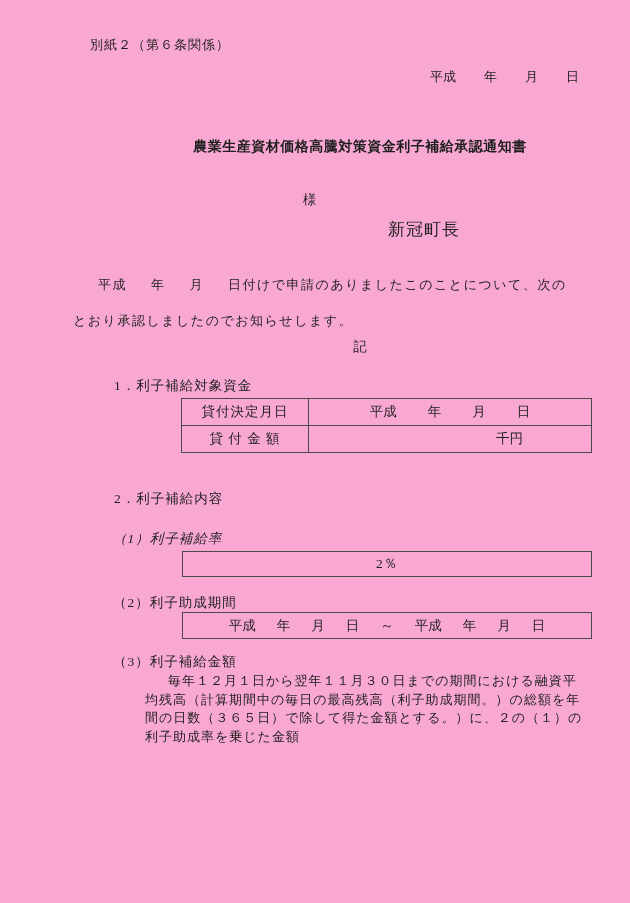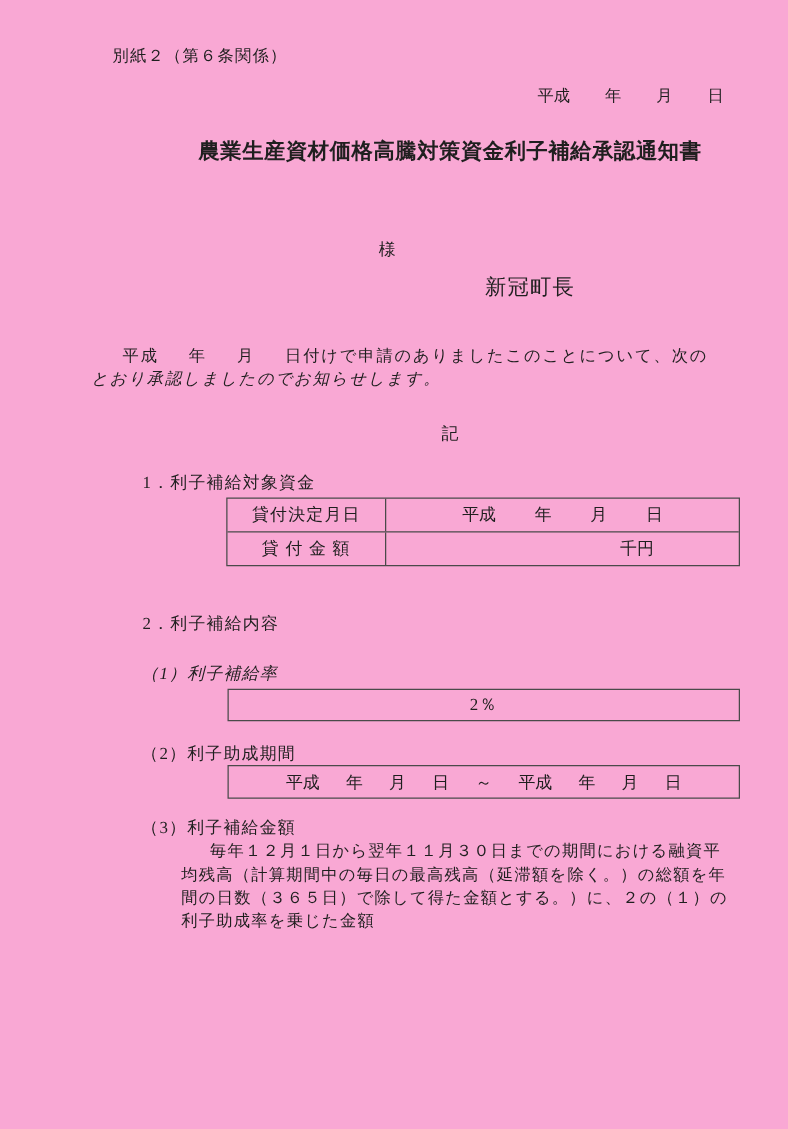--- a/index.html
+++ b/index.html
@@ -21,41 +21,41 @@
   .doc-label {
     left: 90px; top: 36px;
     font-size: 13px; letter-spacing: 1px;
   }
   .date-top {
     left: 430px; top: 68px;
     display: inline-flex; gap: 28px;
     font-size: 13px;
   }
   .doc-title {
-    left: 90px; top: 109px; width: 540px;
+    left: 90px; top: 138px; width: 540px;
     text-align: center;
-    font-size: 17px; font-weight: bold; letter-spacing: 0.5px;
+    font-size: 14px; font-weight: bold; letter-spacing: 0.5px;
   }
   .addressee {
     left: 303px; top: 191px;
     font-size: 13.5px;
   }
   .sender {
     left: 388px; top: 218px;
     font-size: 17px; letter-spacing: 1px;
   }
   .body-text {
     left: 73px; top: 276px; width: 520px;
     font-size: 13px; letter-spacing: 1.5px;
   }
   .body-line1 {
     display: flex; gap: 24px; padding-left: 25px;
     white-space: nowrap;
   }
-  .body-line2 { margin-top: 0; font-style: italic; }
+  .body-line2 { margin-top: 18px; }
   .ki-marker {
     left: 90px; top: 338px; width: 540px;
     text-align: center; font-size: 13.5px;
   }
   .sec-heading {
     font-size: 13.5px; letter-spacing: 1px; margin-left: 26px;
   }
   .sec1-heading { left: 88px; top: 377px; }
 
   .loan-table {
@@ -166,18 +166,18 @@
     <span>平成</span>
     <span>年</span>
     <span>月</span>
     <span>日</span>
   </div>
 
   <div class="abs sub-label sub3-label">（3）利子補給金額</div>
 
   <div class="abs amount-desc">
     <div class="first">毎年１２月１日から翌年１１月３０日までの期間における融資平</div>
-    <div>均残高（計算期間中の毎日の最高残高（延滞額を除く。）の総額を年</div>
+    <div>均残高（計算期間中の毎日の最高残高（利子助成期間。）の総額を年</div>
     <div>間の日数（３６５日）で除して得た金額とする。）に、２の（１）の</div>
     <div>利子助成率を乗じた金額</div>
   </div>
 
 </div>
 
 </body></html>

